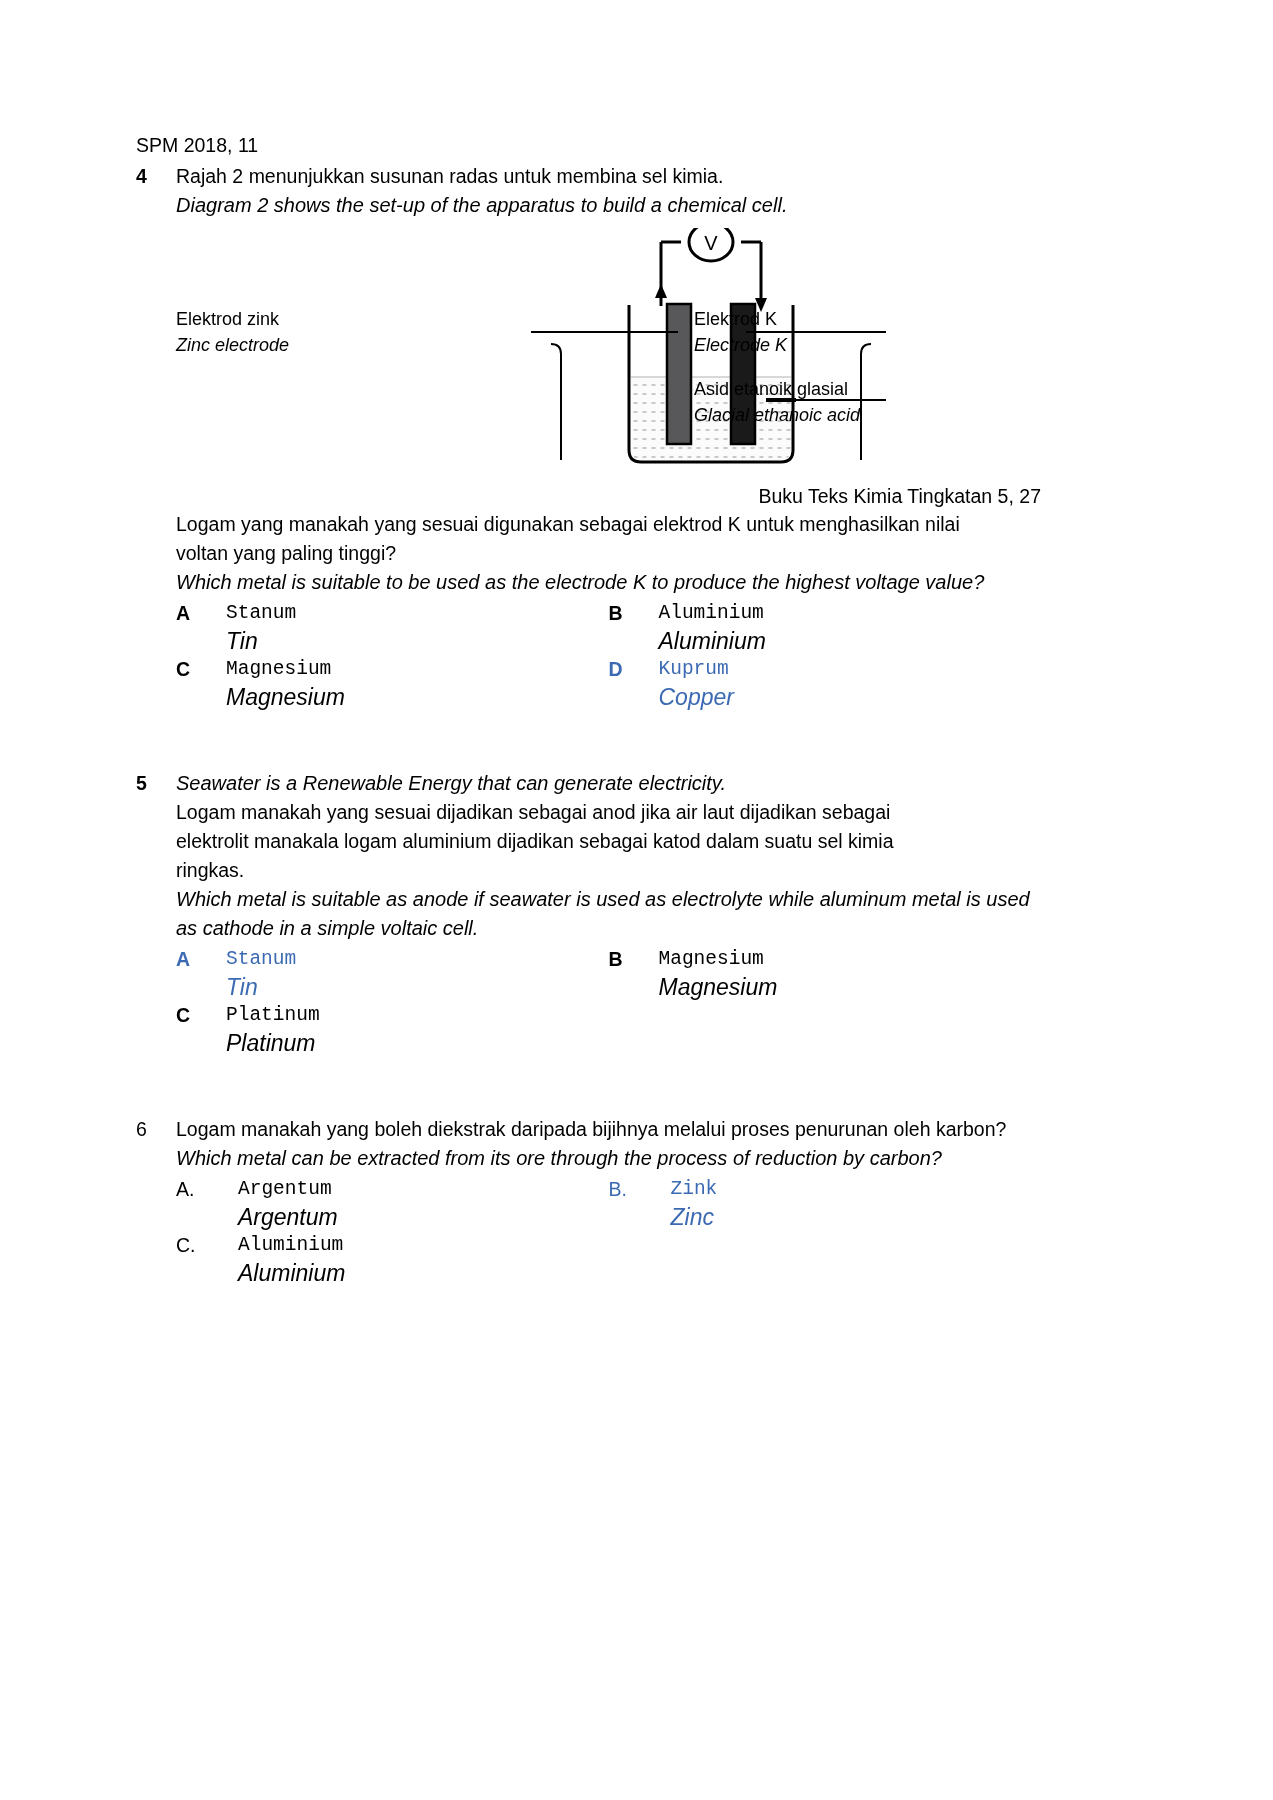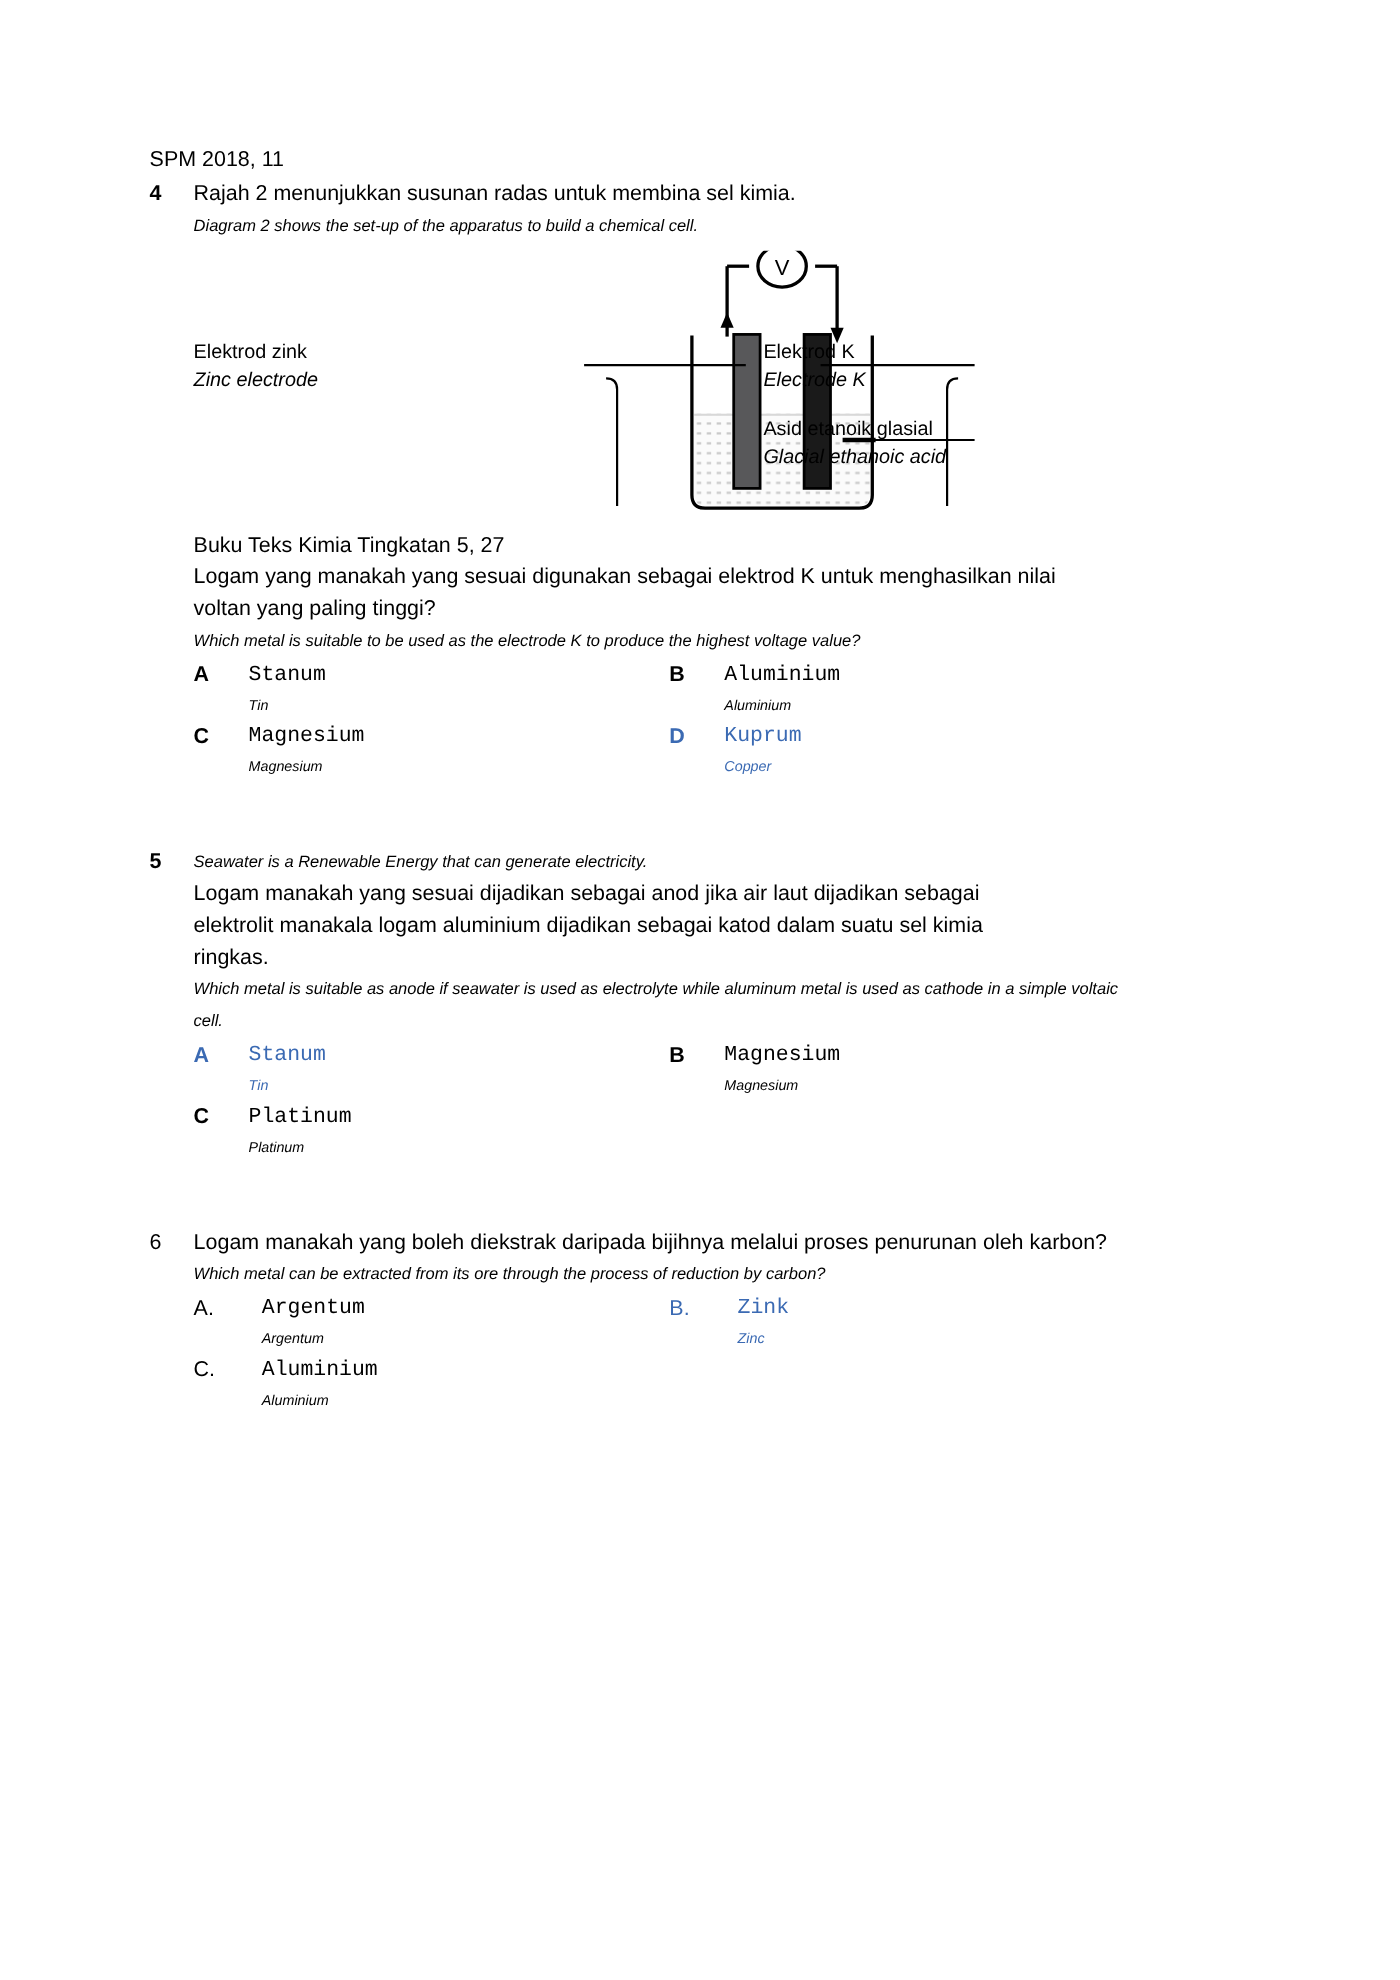--- a/index.html
+++ b/index.html
@@ -32,21 +32,21 @@
   .q{ position:relative; margin-top:0; }
   .q-row{ display:flex; align-items:flex-start; }
   .q-num{
     width:40px; flex:0 0 40px;
     font-size:19.5px; line-height:29px;
     font-weight:bold;
   }
   .q-num.plain{ font-weight:normal; }
   .q-body{ flex:1 1 auto; }
   .ml{ font-size:19.5px; line-height:29px; }
-  .en{ font-size:15px; line-height:29px; font-style:italic; }
+  .en{ font-size:20px; line-height:29px; font-style:italic; }
   .just{ text-align:justify; }
 
   
   .diagram-wrap{
     position:relative;
     height:250px;
     margin-top:8px;
   }
   .diagram{
     position:absolute;
@@ -59,21 +59,21 @@
     position:absolute;
     font-size:18px;
     line-height:26px;
     white-space:nowrap;
   }
   .dg-label .l-ml{ display:block; }
   .dg-label .l-en{ display:block; font-style:italic; }
 
   .src{
     font-size:19.5px; line-height:28px;
-    text-align:left;
+    text-align:right;
     margin-top:4px;
   }
   .cap{
     font-size:19.5px; line-height:28px;
     text-align:center;
     margin-top:0px;
     padding-right:190px;
   }
 
   
@@ -82,21 +82,21 @@
   .opt-col{ width:50%; box-sizing:border-box; }
   .opt{ display:flex; }
   .opt-key{
     flex:0 0 50px;
     font-size:19.5px; line-height:28px;
     font-weight:bold;
   }
   .opt-key.plain{ font-weight:normal; }
   .opt-txt{ flex:1 1 auto; }
   .opt-ml{ font-size:19.5px; line-height:28px;font-family:Liberation Mono, monospace; }
-  .opt-en{ font-size:13px; line-height:28px; font-style:italic; }
+  .opt-en{ font-size:23px; line-height:28px; font-style:italic; }
   .blue{ color:#3b6ab3; }
 
   .q6 .opt-key{ flex:0 0 62px; font-weight:normal; }
   .q6 .opt-col{ width:50%; }
   .gap-lg{ height:58px; }
 
   svg{ display:block; }
 </style>
 </head>
 <body>

